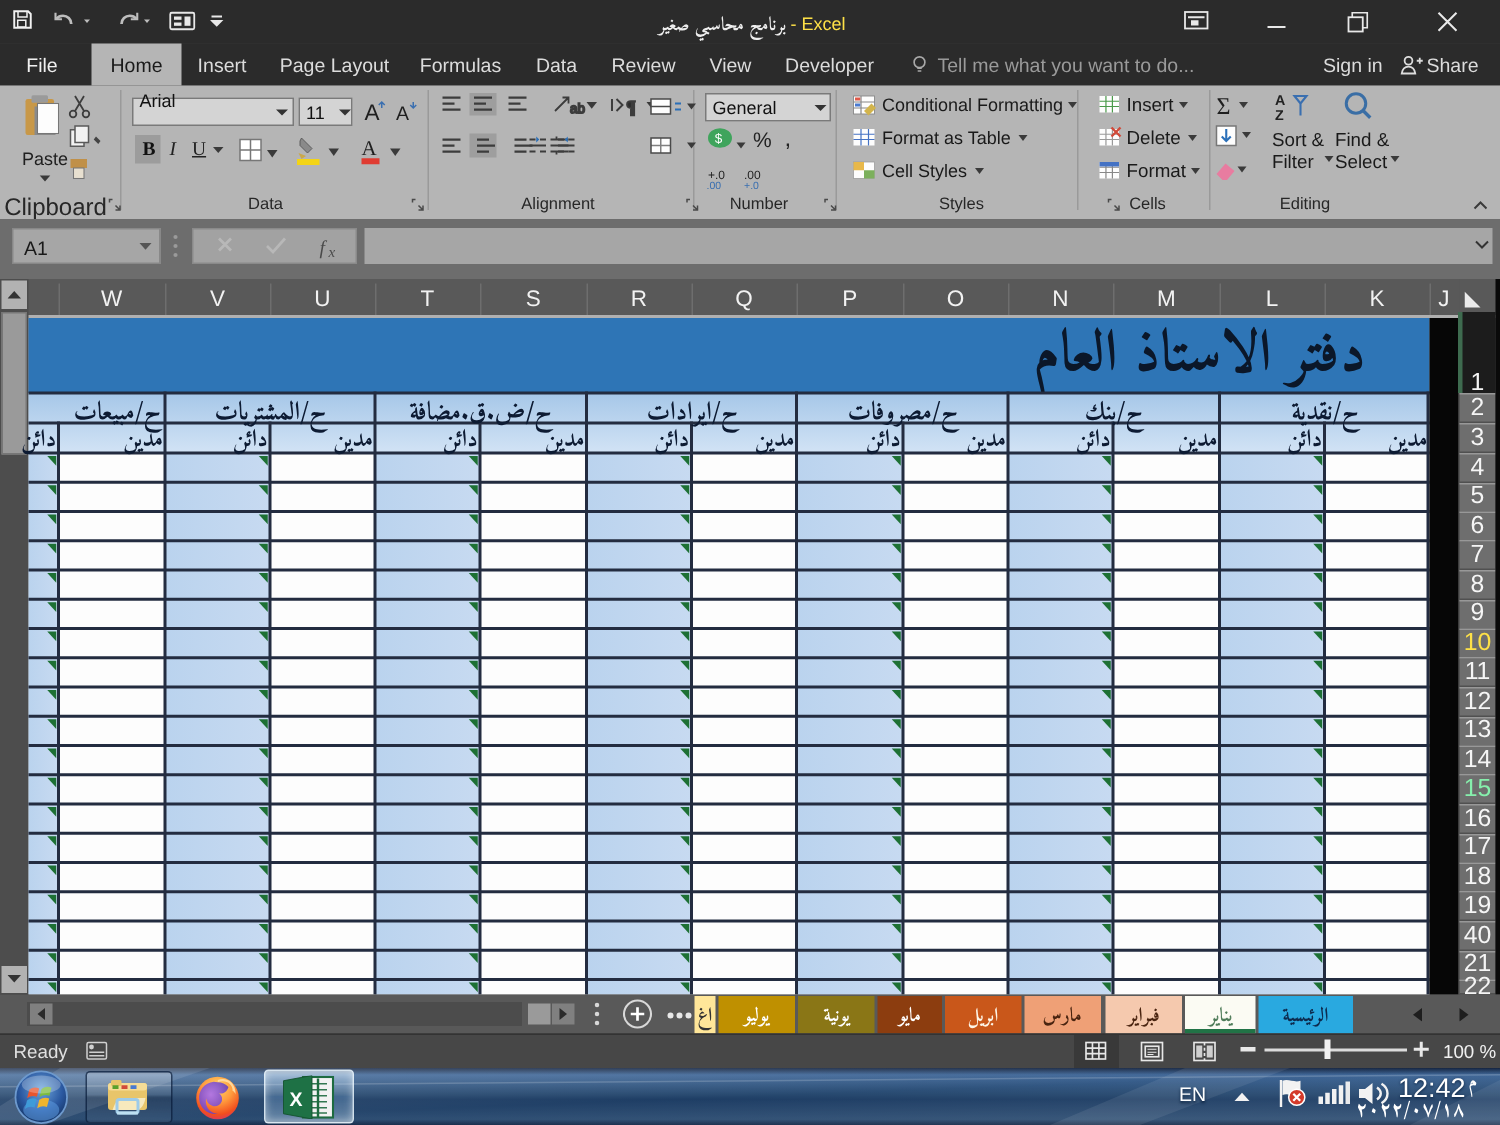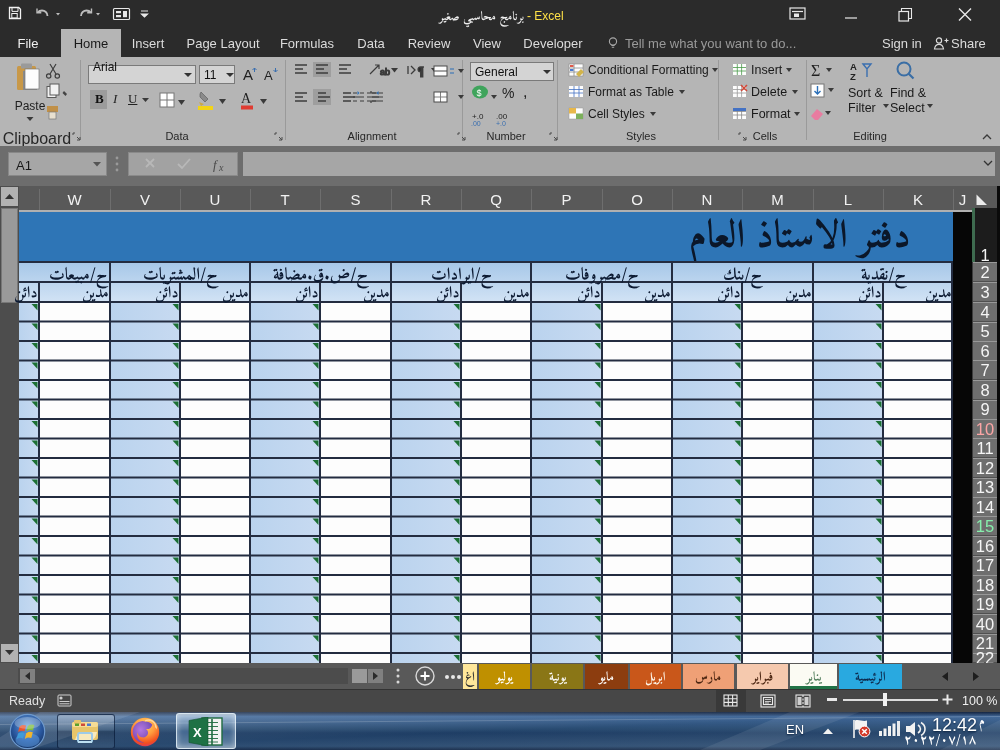--- a/index.html
+++ b/index.html
@@ -702,21 +702,21 @@
 <div class="abs" style="left:985px;top:331px;transform:translate(-50%,-50%);color:#f5f5f5;font-size:16.5px">5</div>
 <div class="abs" style="left:973px;top:341px;width:24px;height:20px;border-top:1px solid #989898;border-bottom:1px solid #505050"></div>
 <div class="abs" style="left:985px;top:351px;transform:translate(-50%,-50%);color:#f5f5f5;font-size:16.5px">6</div>
 <div class="abs" style="left:973px;top:360px;width:24px;height:20px;border-top:1px solid #989898;border-bottom:1px solid #505050"></div>
 <div class="abs" style="left:985px;top:370px;transform:translate(-50%,-50%);color:#f5f5f5;font-size:16.5px">7</div>
 <div class="abs" style="left:973px;top:380px;width:24px;height:20px;border-top:1px solid #989898;border-bottom:1px solid #505050"></div>
 <div class="abs" style="left:985px;top:390px;transform:translate(-50%,-50%);color:#f5f5f5;font-size:16.5px">8</div>
 <div class="abs" style="left:973px;top:400px;width:24px;height:20px;border-top:1px solid #989898;border-bottom:1px solid #505050"></div>
 <div class="abs" style="left:985px;top:409px;transform:translate(-50%,-50%);color:#f5f5f5;font-size:16.5px">9</div>
 <div class="abs" style="left:973px;top:419px;width:24px;height:20px;border-top:1px solid #989898;border-bottom:1px solid #505050"></div>
-<div class="abs" style="left:985px;top:429px;transform:translate(-50%,-50%);color:#fca5a5;font-size:16.5px">10</div>
+<div class="abs" style="left:985px;top:429px;transform:translate(-50%,-50%);color:#fde047;font-size:16.5px">10</div>
 <div class="abs" style="left:973px;top:438px;width:24px;height:20px;border-top:1px solid #989898;border-bottom:1px solid #505050"></div>
 <div class="abs" style="left:985px;top:448px;transform:translate(-50%,-50%);color:#f5f5f5;font-size:16.5px">11</div>
 <div class="abs" style="left:973px;top:458px;width:24px;height:20px;border-top:1px solid #989898;border-bottom:1px solid #505050"></div>
 <div class="abs" style="left:985px;top:468px;transform:translate(-50%,-50%);color:#f5f5f5;font-size:16.5px">12</div>
 <div class="abs" style="left:973px;top:478px;width:24px;height:20px;border-top:1px solid #989898;border-bottom:1px solid #505050"></div>
 <div class="abs" style="left:985px;top:487px;transform:translate(-50%,-50%);color:#f5f5f5;font-size:16.5px">13</div>
 <div class="abs" style="left:973px;top:497px;width:24px;height:20px;border-top:1px solid #989898;border-bottom:1px solid #505050"></div>
 <div class="abs" style="left:985px;top:507px;transform:translate(-50%,-50%);color:#f5f5f5;font-size:16.5px">14</div>
 <div class="abs" style="left:973px;top:516px;width:24px;height:20px;border-top:1px solid #989898;border-bottom:1px solid #505050"></div>
 <div class="abs" style="left:985px;top:526px;transform:translate(-50%,-50%);color:#86efac;font-size:16.5px">15</div>

